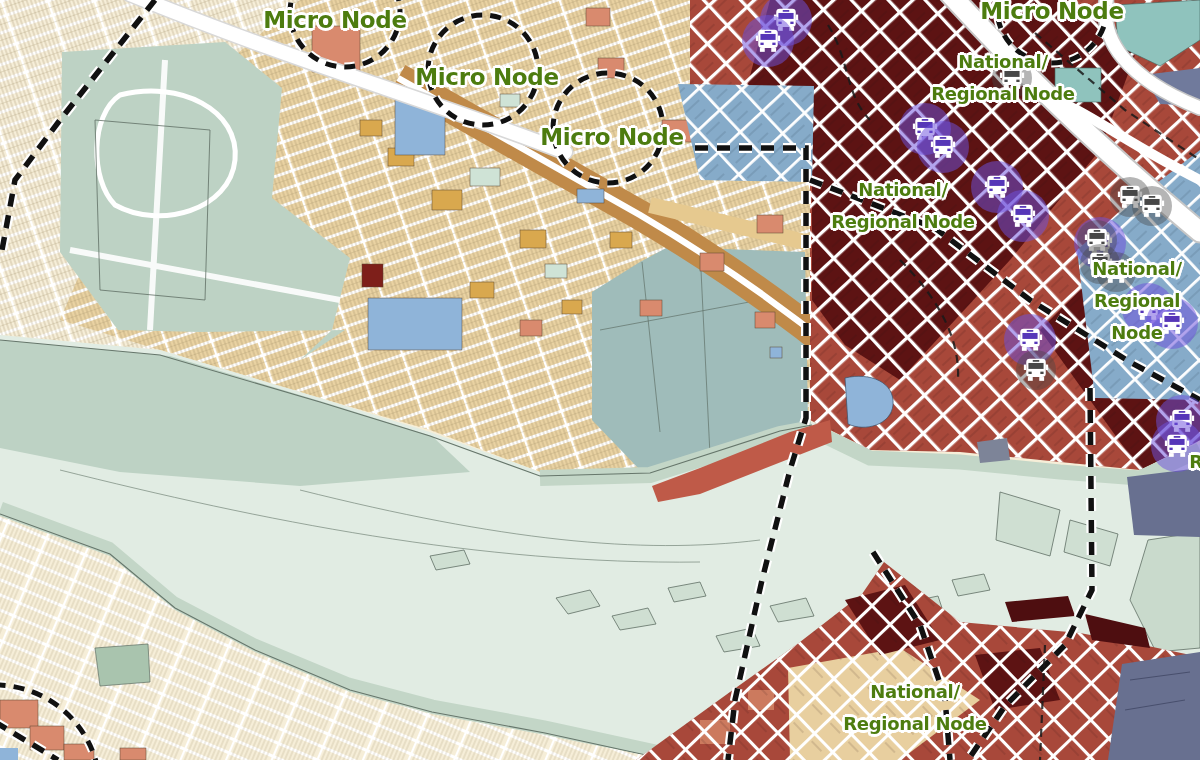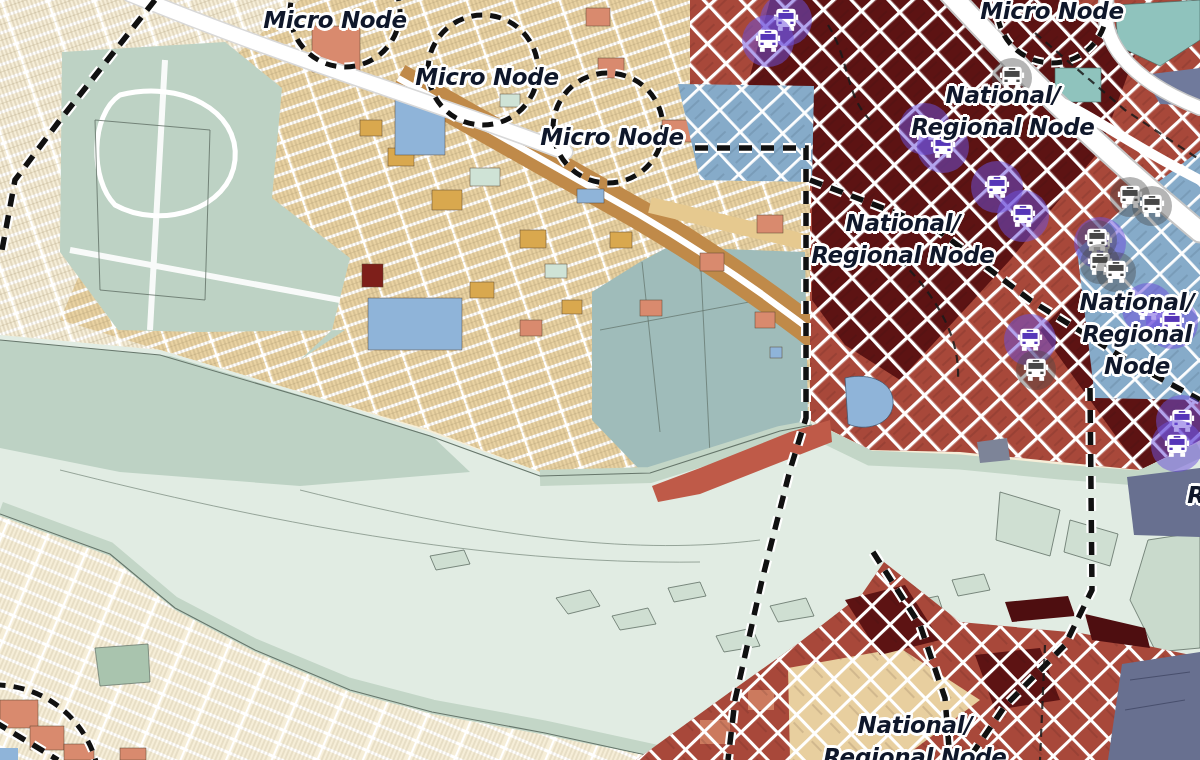--- a/index.html
+++ b/index.html
@@ -1,26 +1,26 @@
 <!DOCTYPE html>
 <html><head>
 <meta charset="utf-8">
 <style>
   html,body{margin:0;padding:0;width:1200px;height:760px;overflow:hidden;background:#f6eed8;
     font-family:"DejaVu Sans","Liberation Sans",sans-serif;}
   .viewport{position:relative;width:1200px;height:760px;overflow:hidden;}
   .map-canvas{position:absolute;left:0;top:0;width:1200px;height:760px;display:block;}
   .labels-layer{position:absolute;inset:0;z-index:40;pointer-events:none;}
-  .map-label{position:absolute;transform:translate(-50%,-50%);color:#0f172a;font-weight:700;
+  .map-label{position:absolute;transform:translate(-50%,-50%);color:#4d7c0f;font-weight:700;
     text-align:center;white-space:pre-line;letter-spacing:-0.3px;
     text-shadow:-2px -2px 0 #fff,2px -2px 0 #fff,-2px 2px 0 #fff,2px 2px 0 #fff,
       0 -2.6px 0 #fff,0 2.6px 0 #fff,-2.6px 0 0 #fff,2.6px 0 0 #fff,
-      -1px -2.4px 0 #fff,1px 2.4px 0 #fff,2.4px -1px 0 #fff,-2.4px 1px 0 #fff;font-style:italic;}
+      -1px -2.4px 0 #fff,1px 2.4px 0 #fff,2.4px -1px 0 #fff,-2.4px 1px 0 #fff;}
   .map-label.micro{font-size:23px;}
-  .map-label.regional{font-size:23px;line-height:32px;margin-top:33px;}
+  .map-label.regional{font-size:18px;line-height:32px;}
   .markers-layer{position:absolute;inset:0;z-index:30;}
   .bus{position:absolute;width:26px;height:26px;margin:-13px 0 0 -13px;}
   .bus::before{content:"";position:absolute;border-radius:50%;}
   .bus.p::before{inset:-13px;background:rgba(110,80,220,0.52);}
   .bus.g::before{inset:-7px;background:rgba(70,70,70,0.40);}
   .bus svg{position:relative;display:block;width:100%;height:100%;}
   .bus.p .win{fill:#5636b8;} .bus.g .win{fill:#474747;}
 </style>
 </head>
 <body>

